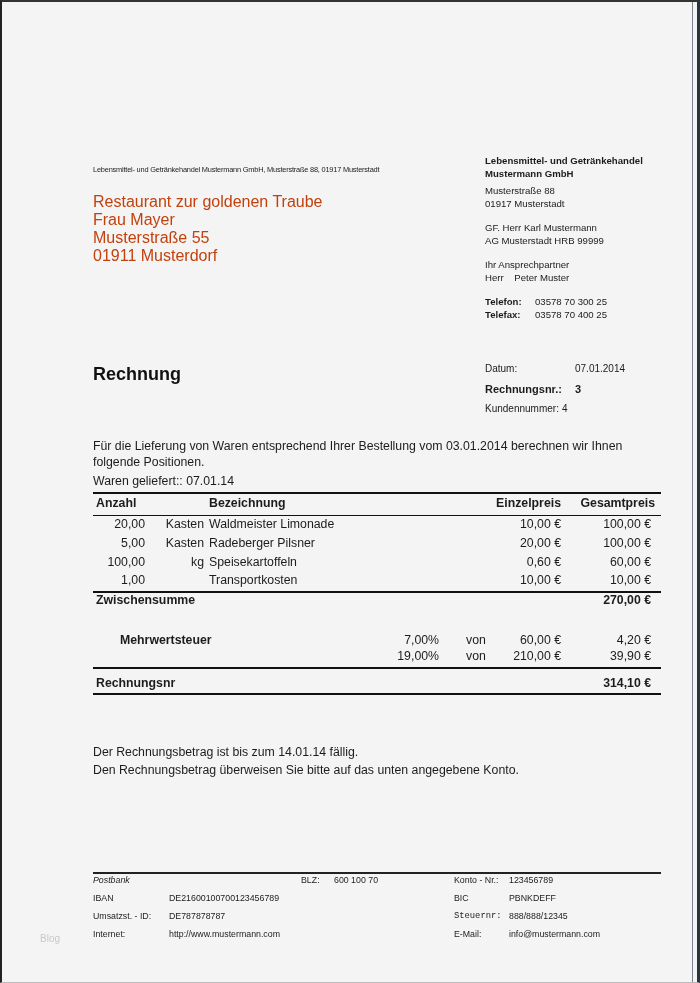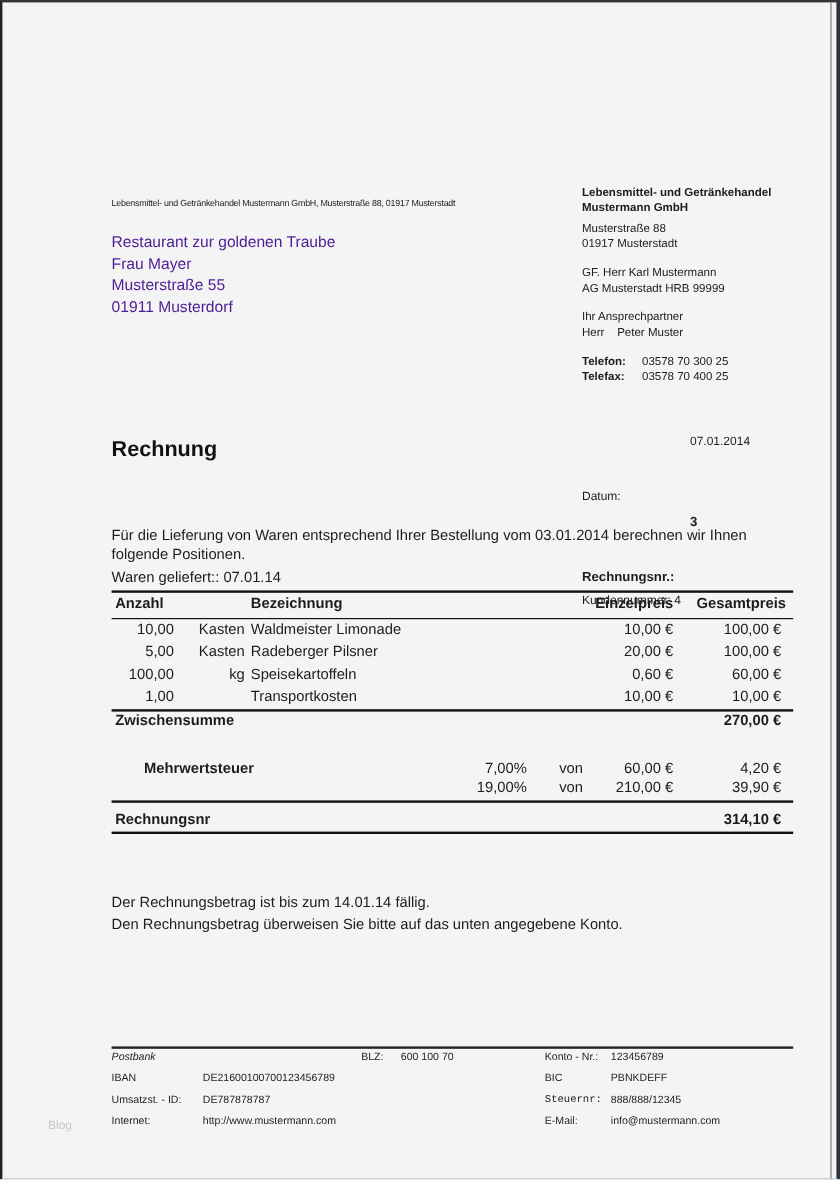--- a/index.html
+++ b/index.html
@@ -11,31 +11,31 @@
       border-left: 2px solid #222;
       border-top: 2px solid #333;
       border-right: 3px solid #2c3340;
       border-bottom: 1px solid #bbb;
     }
     .page::after {
       content: ""; position: absolute; right: 4px; top: 0; bottom: 0; width: 1px; background: #7a8494;
     }
     .abs { position: absolute; white-space: nowrap; }
     .sender-line { left: 91px; top: 163px; font-size: 7.4px; letter-spacing: -0.2px; color: #222; }
-    .recipient { left: 91px; top: 191px; font-size: 13px; line-height: 18px; color: #4c1d95; }
+    .recipient { left: 91px; top: 191px; font-size: 16px; line-height: 18px; color: #c2410c; }
     .company { left: 483px; top: 153px; font-size: 9.6px; line-height: 12.5px; color: #1c1c1c; }
     .company .name { font-weight: bold; }
     .company .block { margin-top: 4px; }
     .company .gap { height: 12px; }
     .company .kv { display: flex; }
     .company .kv .k { width: 50px; font-weight: bold; }
     .title { left: 91px; top: 362px; font-size: 18px; font-weight: bold; color: #111; }
     .meta { left: 483px; top: 357px; font-size: 10px; line-height: 20px; color: #1c1c1c; }
     .meta .row { display: flex; }
-    .meta .k { width: 90px; margin-top: 46px; }
+    .meta .k { width: 90px; }
     .meta .bold { font-weight: bold; font-size: 11px; }
     .intro { left: 91px; top: 436px; font-size: 12.3px; line-height: 16px; color: #1c1c1c; white-space: normal; width: 570px; }
     .delivered { left: 91px; top: 472px; font-size: 12.3px; color: #1c1c1c; }
     .table-area { left: 91px; top: 490px; width: 568px; font-size: 12.3px; color: #1c1c1c; }
     .rule { position: absolute; left: 0; width: 568px; background: #111; }
     .hdr { position: absolute; top: 4px; left: 0; width: 568px; height: 18px; font-weight: bold; }
     .cell { position: absolute; white-space: nowrap; }
     .r { text-align: right; }
     .item-row { position: absolute; left: 0; width: 568px; height: 19px; }
     .sum-row { position: absolute; left: 0; width: 568px; font-weight: bold; }
@@ -109,21 +109,21 @@
     <div class="rule" style="top:0; height:1.5px;"></div>
     <div class="hdr">
       <span class="cell" style="left:3px;">Anzahl</span>
       <span class="cell" style="left:116px;">Bezeichnung</span>
       <span class="cell r" style="right:100px;">Einzelpreis</span>
       <span class="cell r" style="right:6px;">Gesamtpreis</span>
     </div>
     <div class="rule" style="top:23px; height:1px;"></div>
 
     <div class="item-row" style="top:25px;">
-      <span class="cell r" style="right:516px;">10,00</span>
+      <span class="cell r" style="right:516px;">20,00</span>
       <span class="cell r" style="right:457px;">Kasten</span>
       <span class="cell" style="left:116px;">Waldmeister Limonade</span>
       <span class="cell r" style="right:100px;">10,00 €</span>
       <span class="cell r" style="right:10px;">100,00 €</span>
     </div>
     <div class="item-row" style="top:44px;">
       <span class="cell r" style="right:516px;">5,00</span>
       <span class="cell r" style="right:457px;">Kasten</span>
       <span class="cell" style="left:116px;">Radeberger Pilsner</span>
       <span class="cell r" style="right:100px;">20,00 €</span>

